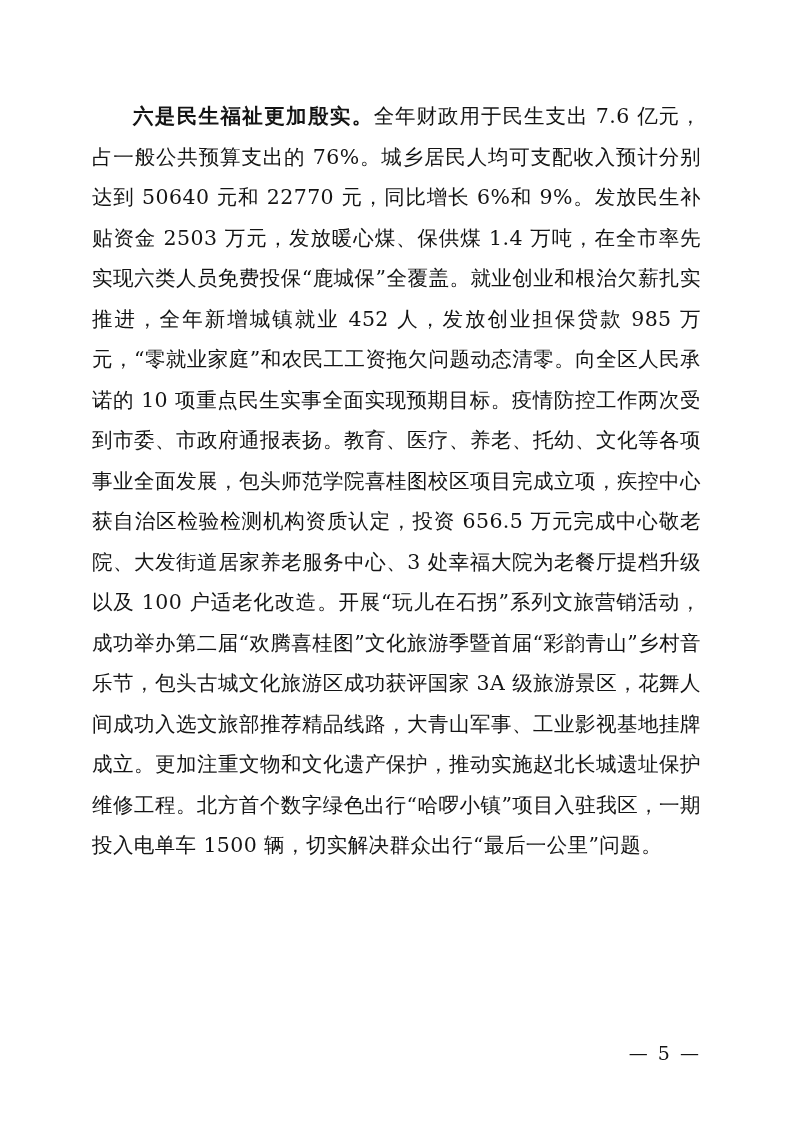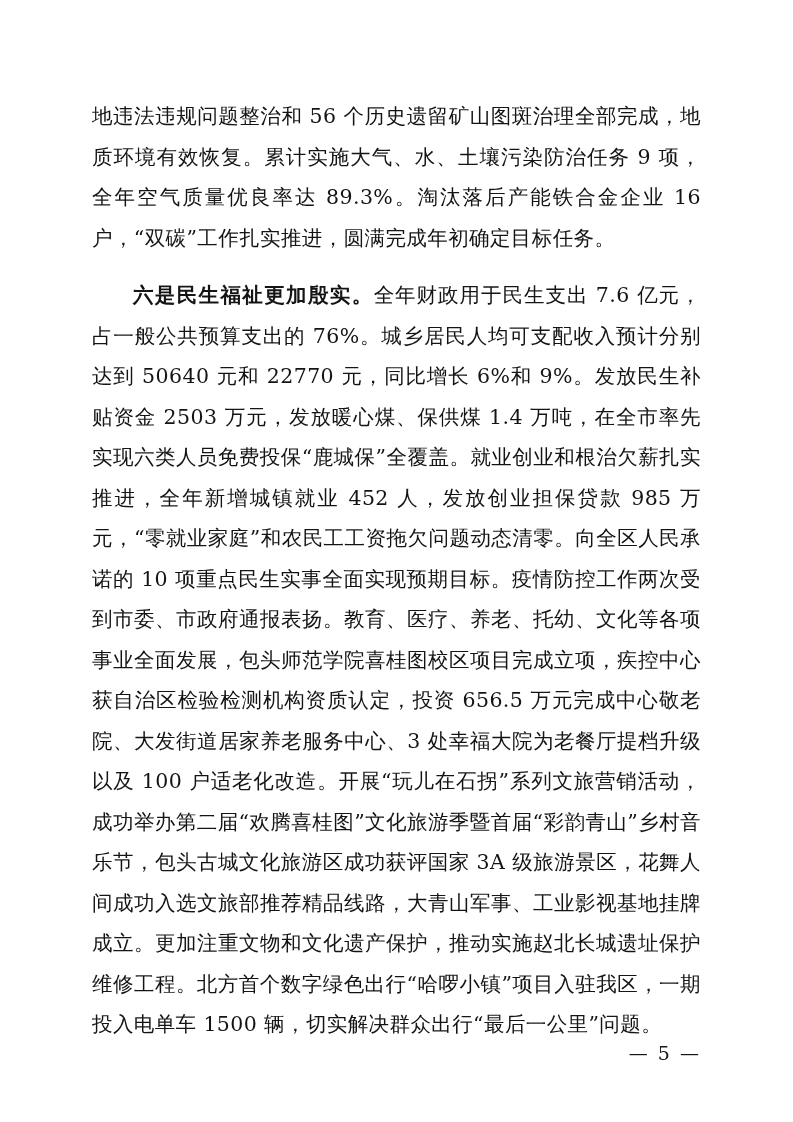--- a/index.html
+++ b/index.html
@@ -56,23 +56,20 @@
     letter-spacing: 2px;
     color: #141414;
   }
 </style>
 </head>
 <body>
 
 <div class="page">
   <div class="doc-body">
 
-    <p class="para">
-      <span>地违法违规问题整治和 56 个历史遗留矿山图斑治理全部完成，地质环境有效恢复。累计实施大气、水、土壤污染防治任务 9 项，全年空气质量优良率达 89.3%。淘汰落后产能铁合金企业 16 户，“双碳”工作扎实推进，圆满完成年初确定目标任务。</span>
-    </p>
 
     <p class="para indent">
       <span class="lead">六是民生福祉更加殷实。</span><span>全年财政用于民生支出 7.6 亿元，占一般公共预算支出的 76%。城乡居民人均可支配收入预计分别达到 50640 元和 22770 元，同比增长 6%和 9%。发放民生补贴资金 2503 万元，发放暖心煤、保供煤 1.4 万吨，在全市率先实现六类人员免费投保“鹿城保”全覆盖。就业创业和根治欠薪扎实推进，全年新增城镇就业 452 人，发放创业担保贷款 985 万元，“零就业家庭”和农民工工资拖欠问题动态清零。向全区人民承诺的 10 项重点民生实事全面实现预期目标。疫情防控工作两次受到市委、市政府通报表扬。教育、医疗、养老、托幼、文化等各项事业全面发展，包头师范学院喜桂图校区项目完成立项，疾控中心获自治区检验检测机构资质认定，投资 656.5 万元完成中心敬老院、大发街道居家养老服务中心、3 处幸福大院为老餐厅提档升级以及 100 户适老化改造。开展“玩儿在石拐”系列文旅营销活动，成功举办第二届“欢腾喜桂图”文化旅游季暨首届“彩韵青山”乡村音乐节，包头古城文化旅游区成功获评国家 3A 级旅游景区，花舞人间成功入选文旅部推荐精品线路，大青山军事、工业影视基地挂牌成立。更加注重文物和文化遗产保护，推动实施赵北长城遗址保护维修工程。北方首个数字绿色出行“哈啰小镇”项目入驻我区，一期投入电单车 1500 辆，切实解决群众出行“最后一公里”问题。</span>
     </p>
 
   </div>
 
   <div class="page-footer">
     <span>— 5 —</span>
   </div>

